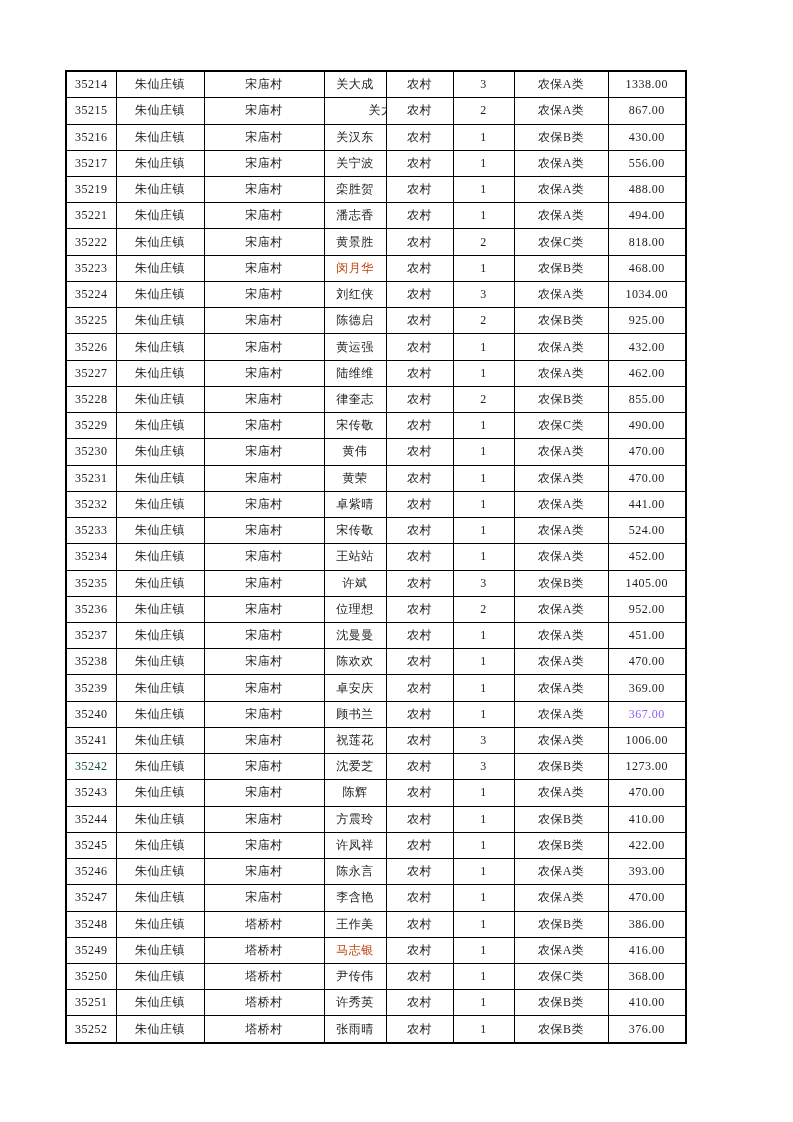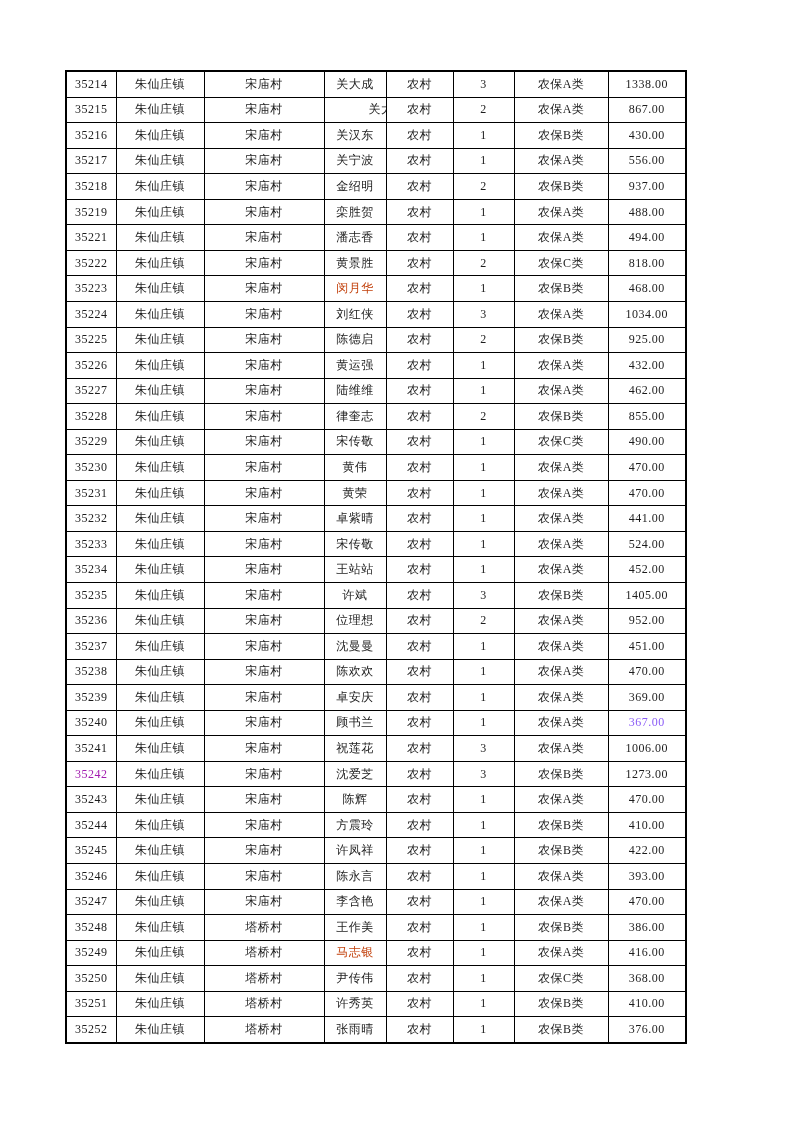--- a/index.html
+++ b/index.html
@@ -88,30 +88,20 @@
           <td style="border-color: rgb(0, 0, 0); color: rgb(28, 28, 28);">35217</td>
           <td style="border-color: rgb(0, 0, 0); color: rgb(28, 28, 28);">朱仙庄镇</td>
           <td style="border-color: rgb(0, 0, 0); color: rgb(28, 28, 28);">宋庙村</td>
           <td style="border-color: rgb(0, 0, 0); color: rgb(28, 28, 28);">关宁波</td>
           <td style="border-color: rgb(0, 0, 0); color: rgb(28, 28, 28);">农村</td>
           <td style="border-color: rgb(0, 0, 0); color: rgb(28, 28, 28);">1</td>
           <td style="border-color: rgb(0, 0, 0); color: rgb(28, 28, 28);">农保A类</td>
           <td style="border-color: rgb(0, 0, 0); color: rgb(28, 28, 28);">556.00</td>
         </tr>
         <tr>
-          <td style="border-color: rgb(0, 0, 0); color: rgb(28, 28, 28);">35218</td>
-          <td style="border-color: rgb(0, 0, 0); color: rgb(28, 28, 28);">朱仙庄镇</td>
-          <td style="border-color: rgb(0, 0, 0); color: rgb(28, 28, 28);">宋庙村</td>
-          <td style="border-color: rgb(0, 0, 0); color: rgb(28, 28, 28);">金绍明</td>
-          <td style="border-color: rgb(0, 0, 0); color: rgb(28, 28, 28);">农村</td>
-          <td style="border-color: rgb(0, 0, 0); color: rgb(28, 28, 28);">2</td>
-          <td style="border-color: rgb(0, 0, 0); color: rgb(28, 28, 28);">农保B类</td>
-          <td style="border-color: rgb(0, 0, 0); color: rgb(28, 28, 28);">937.00</td>
-        </tr>
-        <tr>
           <td style="border-color: rgb(0, 0, 0); color: rgb(28, 28, 28);">35219</td>
           <td style="border-color: rgb(0, 0, 0); color: rgb(28, 28, 28);">朱仙庄镇</td>
           <td style="border-color: rgb(0, 0, 0); color: rgb(28, 28, 28);">宋庙村</td>
           <td style="border-color: rgb(0, 0, 0); color: rgb(28, 28, 28);">栾胜贺</td>
           <td style="border-color: rgb(0, 0, 0); color: rgb(28, 28, 28);">农村</td>
           <td style="border-color: rgb(0, 0, 0); color: rgb(28, 28, 28);">1</td>
           <td style="border-color: rgb(0, 0, 0); color: rgb(28, 28, 28);">农保A类</td>
           <td style="border-color: rgb(0, 0, 0); color: rgb(28, 28, 28);">488.00</td>
         </tr>
         <tr>
@@ -318,21 +308,21 @@
           <td style="border-color: rgb(0, 0, 0); color: rgb(28, 28, 28);">35241</td>
           <td style="border-color: rgb(0, 0, 0); color: rgb(28, 28, 28);">朱仙庄镇</td>
           <td style="border-color: rgb(0, 0, 0); color: rgb(28, 28, 28);">宋庙村</td>
           <td style="border-color: rgb(0, 0, 0); color: rgb(28, 28, 28);">祝莲花</td>
           <td style="border-color: rgb(0, 0, 0); color: rgb(28, 28, 28);">农村</td>
           <td style="border-color: rgb(0, 0, 0); color: rgb(28, 28, 28);">3</td>
           <td style="border-color: rgb(0, 0, 0); color: rgb(28, 28, 28);">农保A类</td>
           <td style="border-color: rgb(0, 0, 0); color: rgb(28, 28, 28);">1006.00</td>
         </tr>
         <tr>
-          <td style="border-color: rgb(0, 0, 0); color: #a21caf;">35242</td>
+          <td style="border-color: rgb(0, 0, 0); color: #14532d;">35242</td>
           <td style="border-color: rgb(0, 0, 0); color: rgb(28, 28, 28);">朱仙庄镇</td>
           <td style="border-color: rgb(0, 0, 0); color: rgb(28, 28, 28);">宋庙村</td>
           <td style="border-color: rgb(0, 0, 0); color: rgb(28, 28, 28);">沈爱芝</td>
           <td style="border-color: rgb(0, 0, 0); color: rgb(28, 28, 28);">农村</td>
           <td style="border-color: rgb(0, 0, 0); color: rgb(28, 28, 28);">3</td>
           <td style="border-color: rgb(0, 0, 0); color: rgb(28, 28, 28);">农保B类</td>
           <td style="border-color: rgb(0, 0, 0); color: rgb(28, 28, 28);">1273.00</td>
         </tr>
         <tr>
           <td style="border-color: rgb(0, 0, 0); color: rgb(28, 28, 28);">35243</td>

